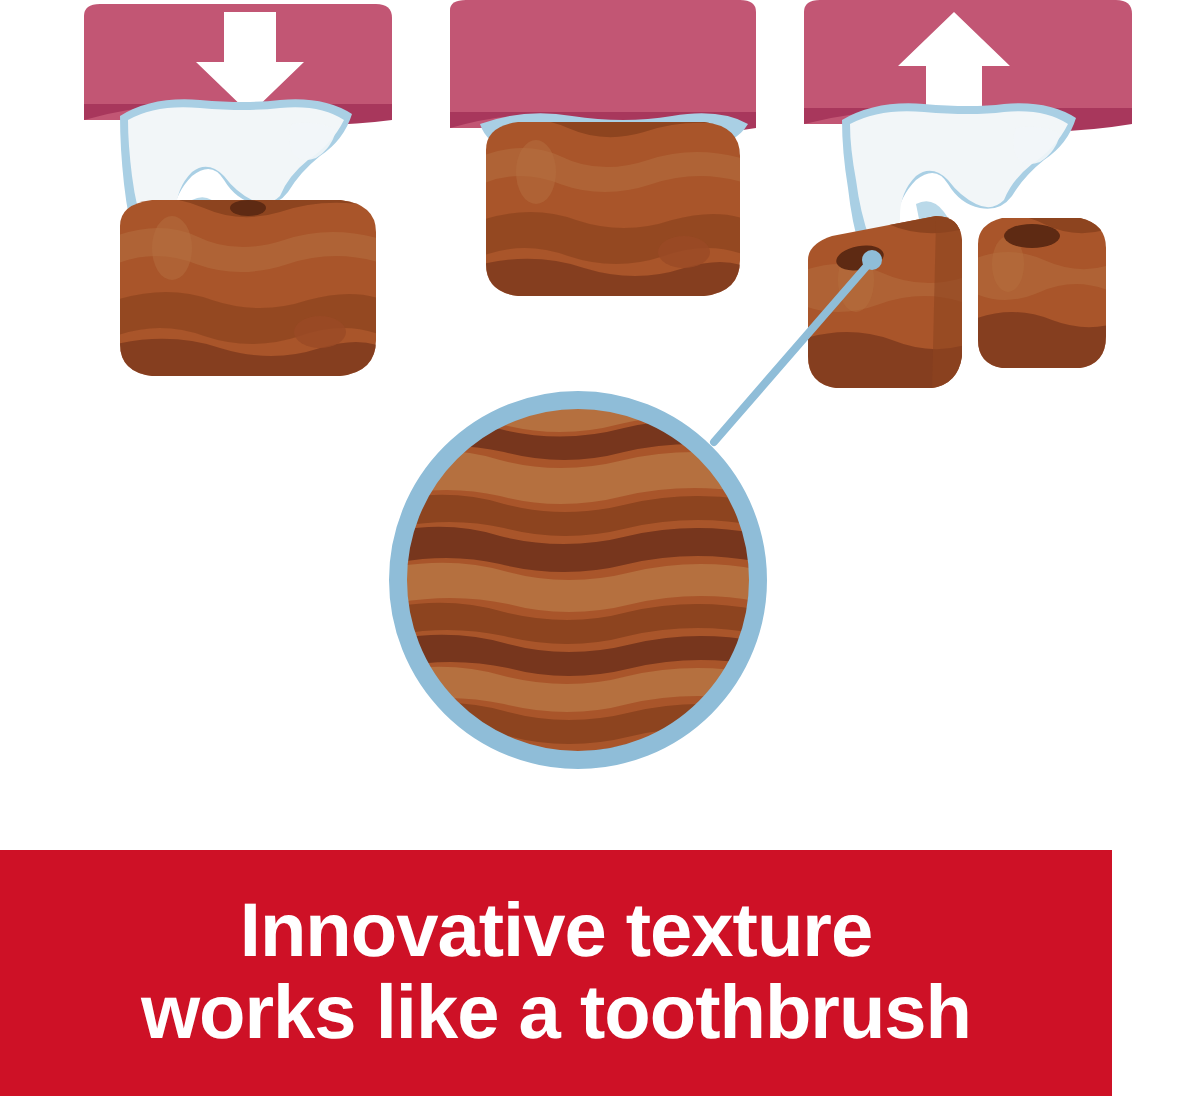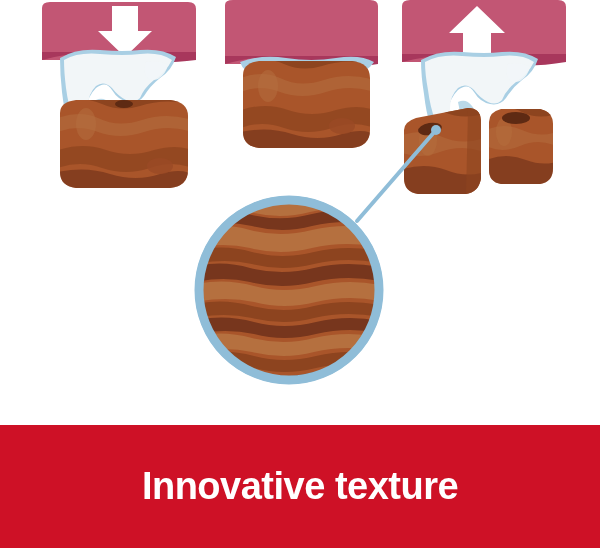--- a/index.html
+++ b/index.html
@@ -24,21 +24,21 @@
     width: 600px;
     height: 425px;
   }
   .stage svg {
     display: block;
   }
   .caption-band {
     position: absolute;
     left: 0;
     top: 425px;
-    width: 600px;
+    width: 556px;
     height: 123px;
     background: #ce1126;
     display: flex;
     flex-direction: column;
     align-items: center;
     justify-content: center;
   }
   .caption-line {
     color: #ffffff;
     font-family: "Liberation Sans", sans-serif;
@@ -214,15 +214,16 @@
                    Q350 360 316 368 Q284 376 254 368 Q226 362 195 368 Z" fill="#8d441f"></path>
           <path d="M195 370 Q224 364 252 372 Q284 380 314 372 Q348 364 385 372 L385 386 L195 386 Z" fill="#77361d"></path>
         </g>
         <circle cx="289" cy="290" r="90" fill="none" stroke="#8fbdd8" stroke-width="9"></circle>
       </g>
     </svg>
   </div>
 
   <div class="caption-band">
     <div class="caption-line">Innovative texture</div>
+    <div class="caption-line">works like a toothbrush</div>
   </div>
 
 </div>
 
 </body></html>

